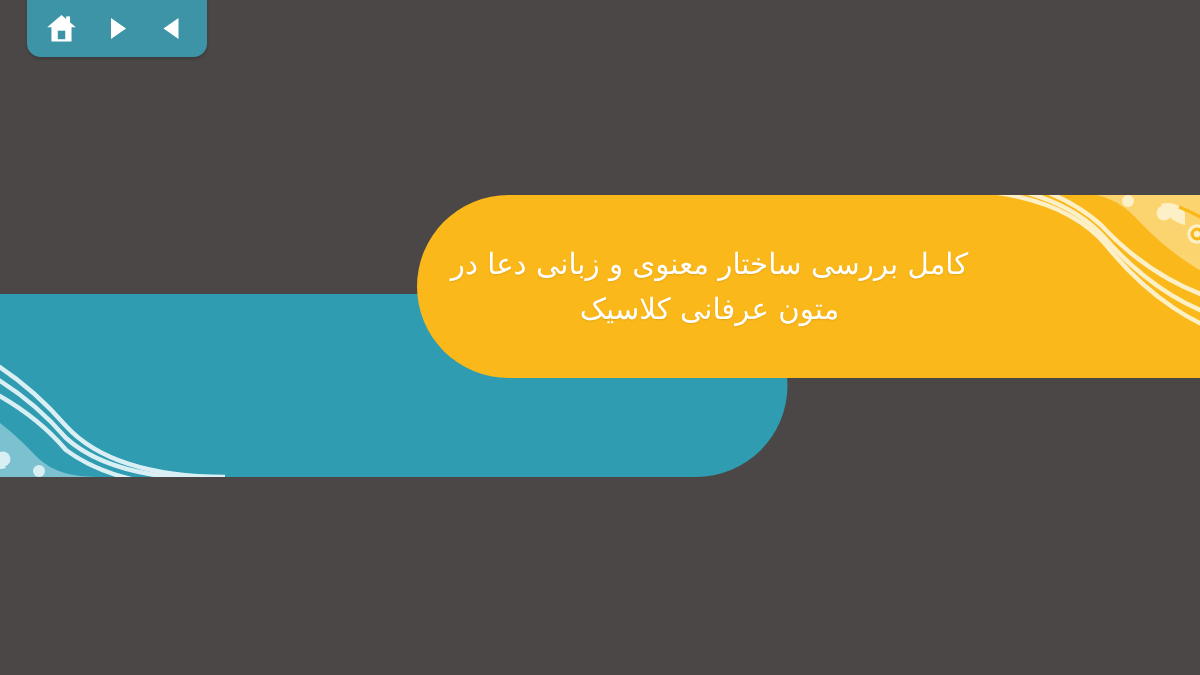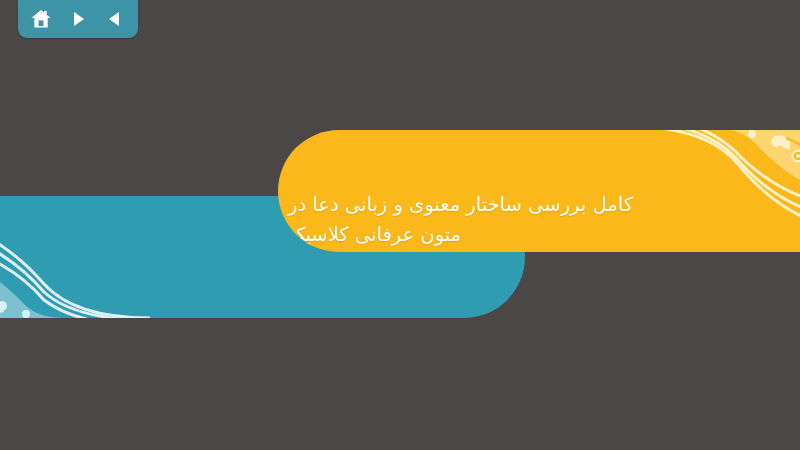--- a/index.html
+++ b/index.html
@@ -63,29 +63,28 @@
     opacity:.95;
     pointer-events:none;
   }
 
   
   #slide-title {
     position:absolute;
     right:180px; top:50%;
     transform:translateY(-50%);
     width:370px;
-    text-align:left;
+    text-align:center;
     color:#ffffff;
     font-size:19.5px;
     line-height:1.52;
     font-weight:normal;
     direction:rtl;
     white-space:pre-line;
     text-shadow:0 1px 1px rgba(140,90,0,.18);
-    margin-top:29px;
   }
 </style>
 </head>
 <body>
 
 <div id="nav-bar">
 
   <div class="nav-btn">
     <span>
       <svg width="20" height="20" viewBox="0 0 20 20" aria-hidden="true">

